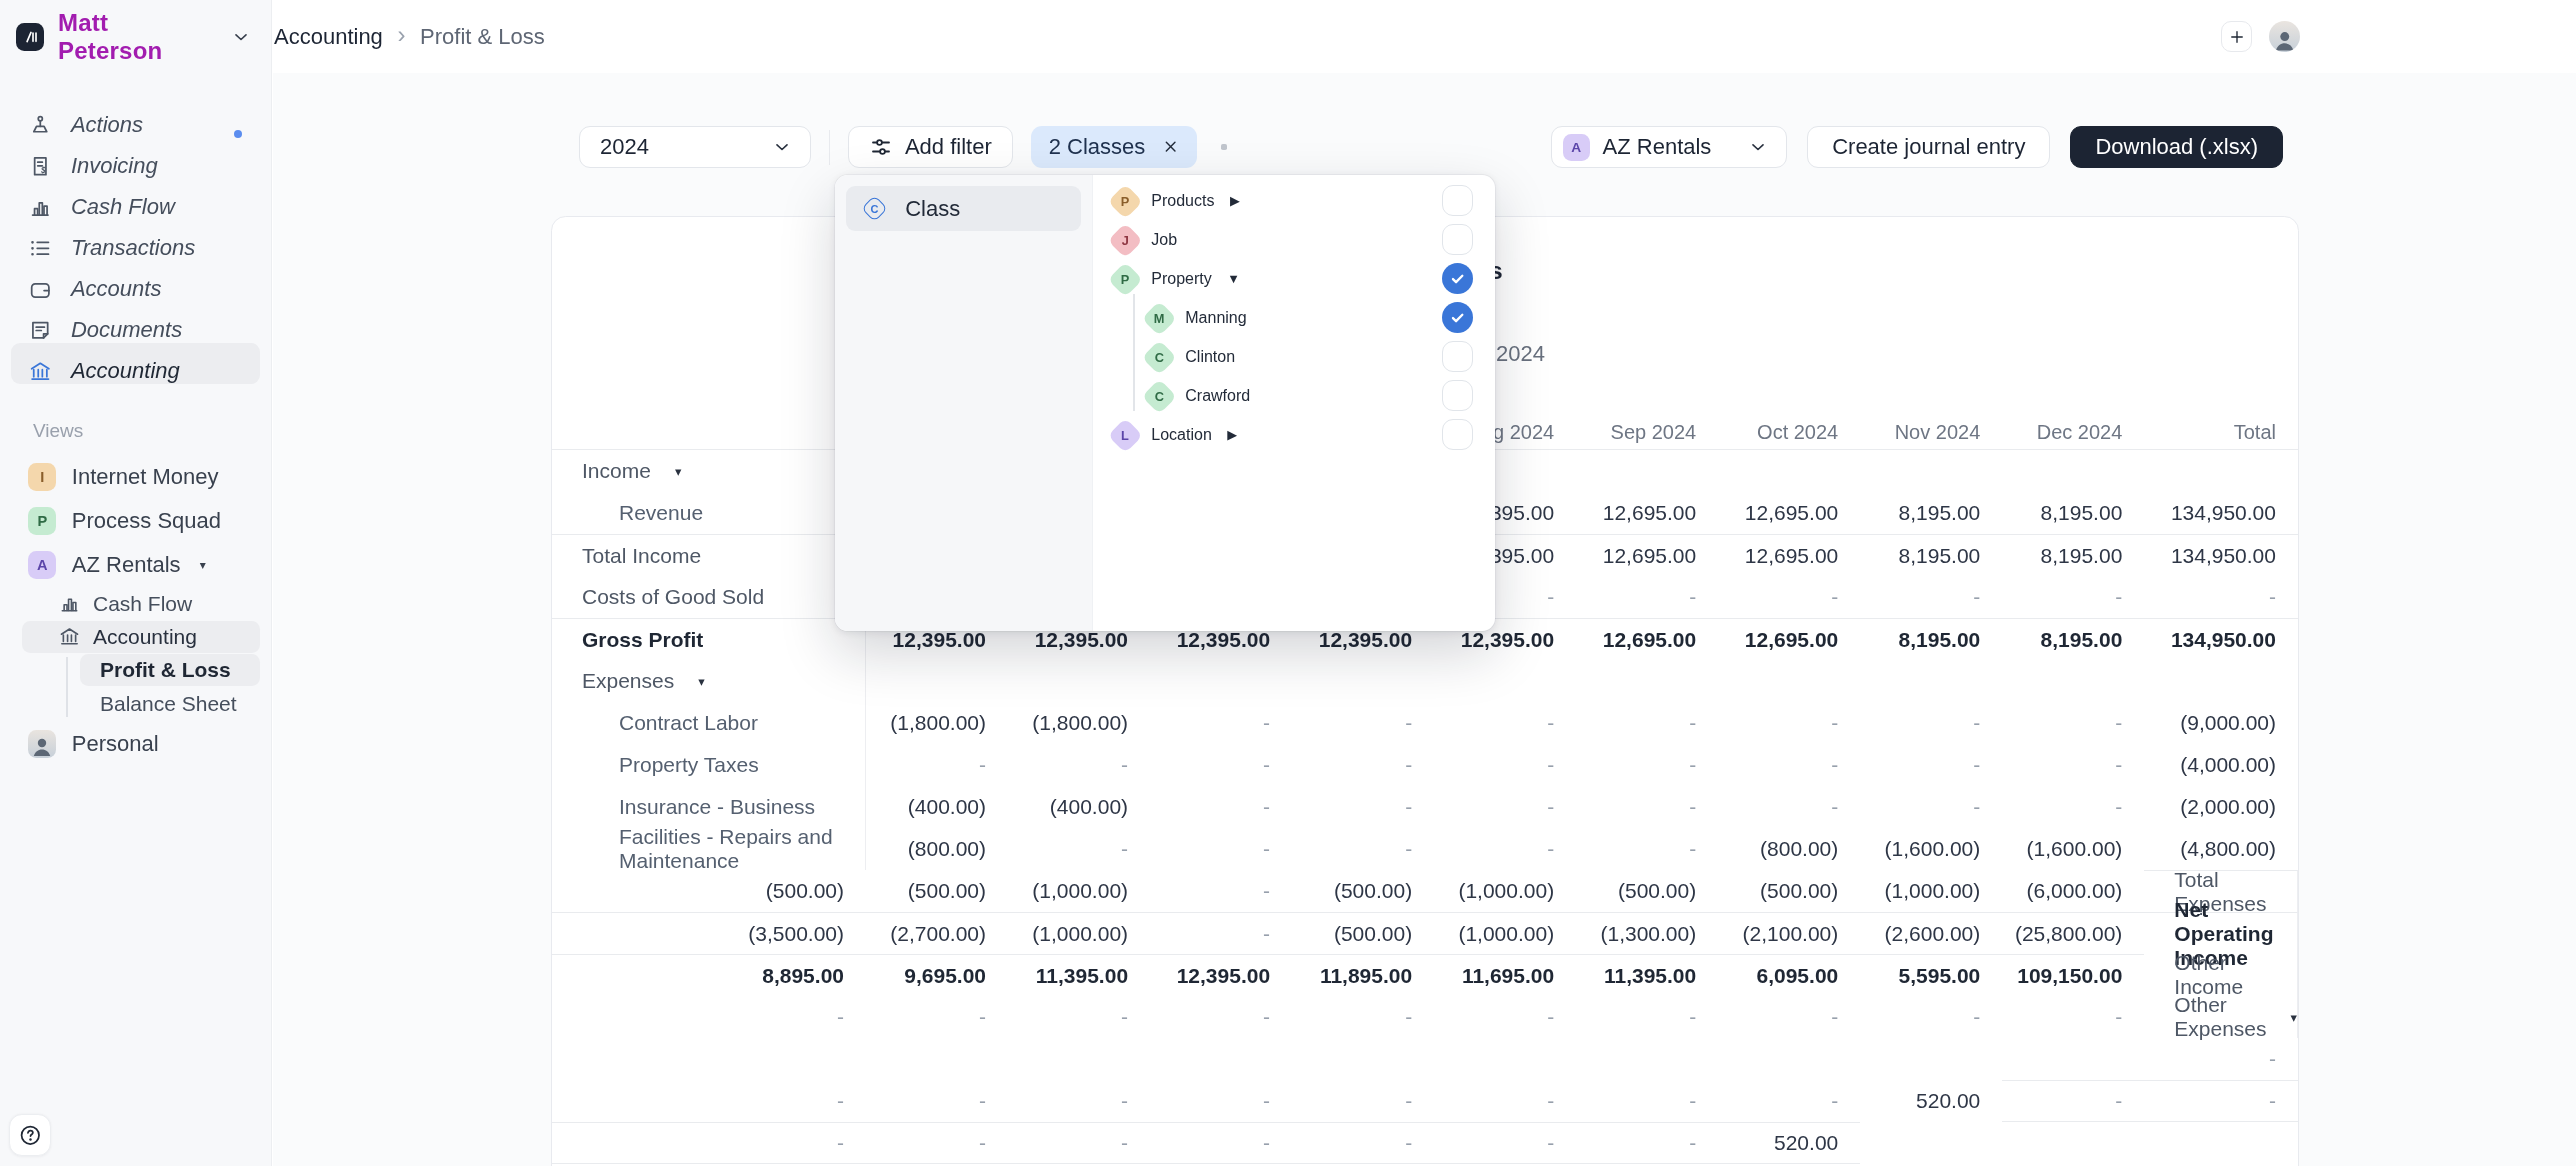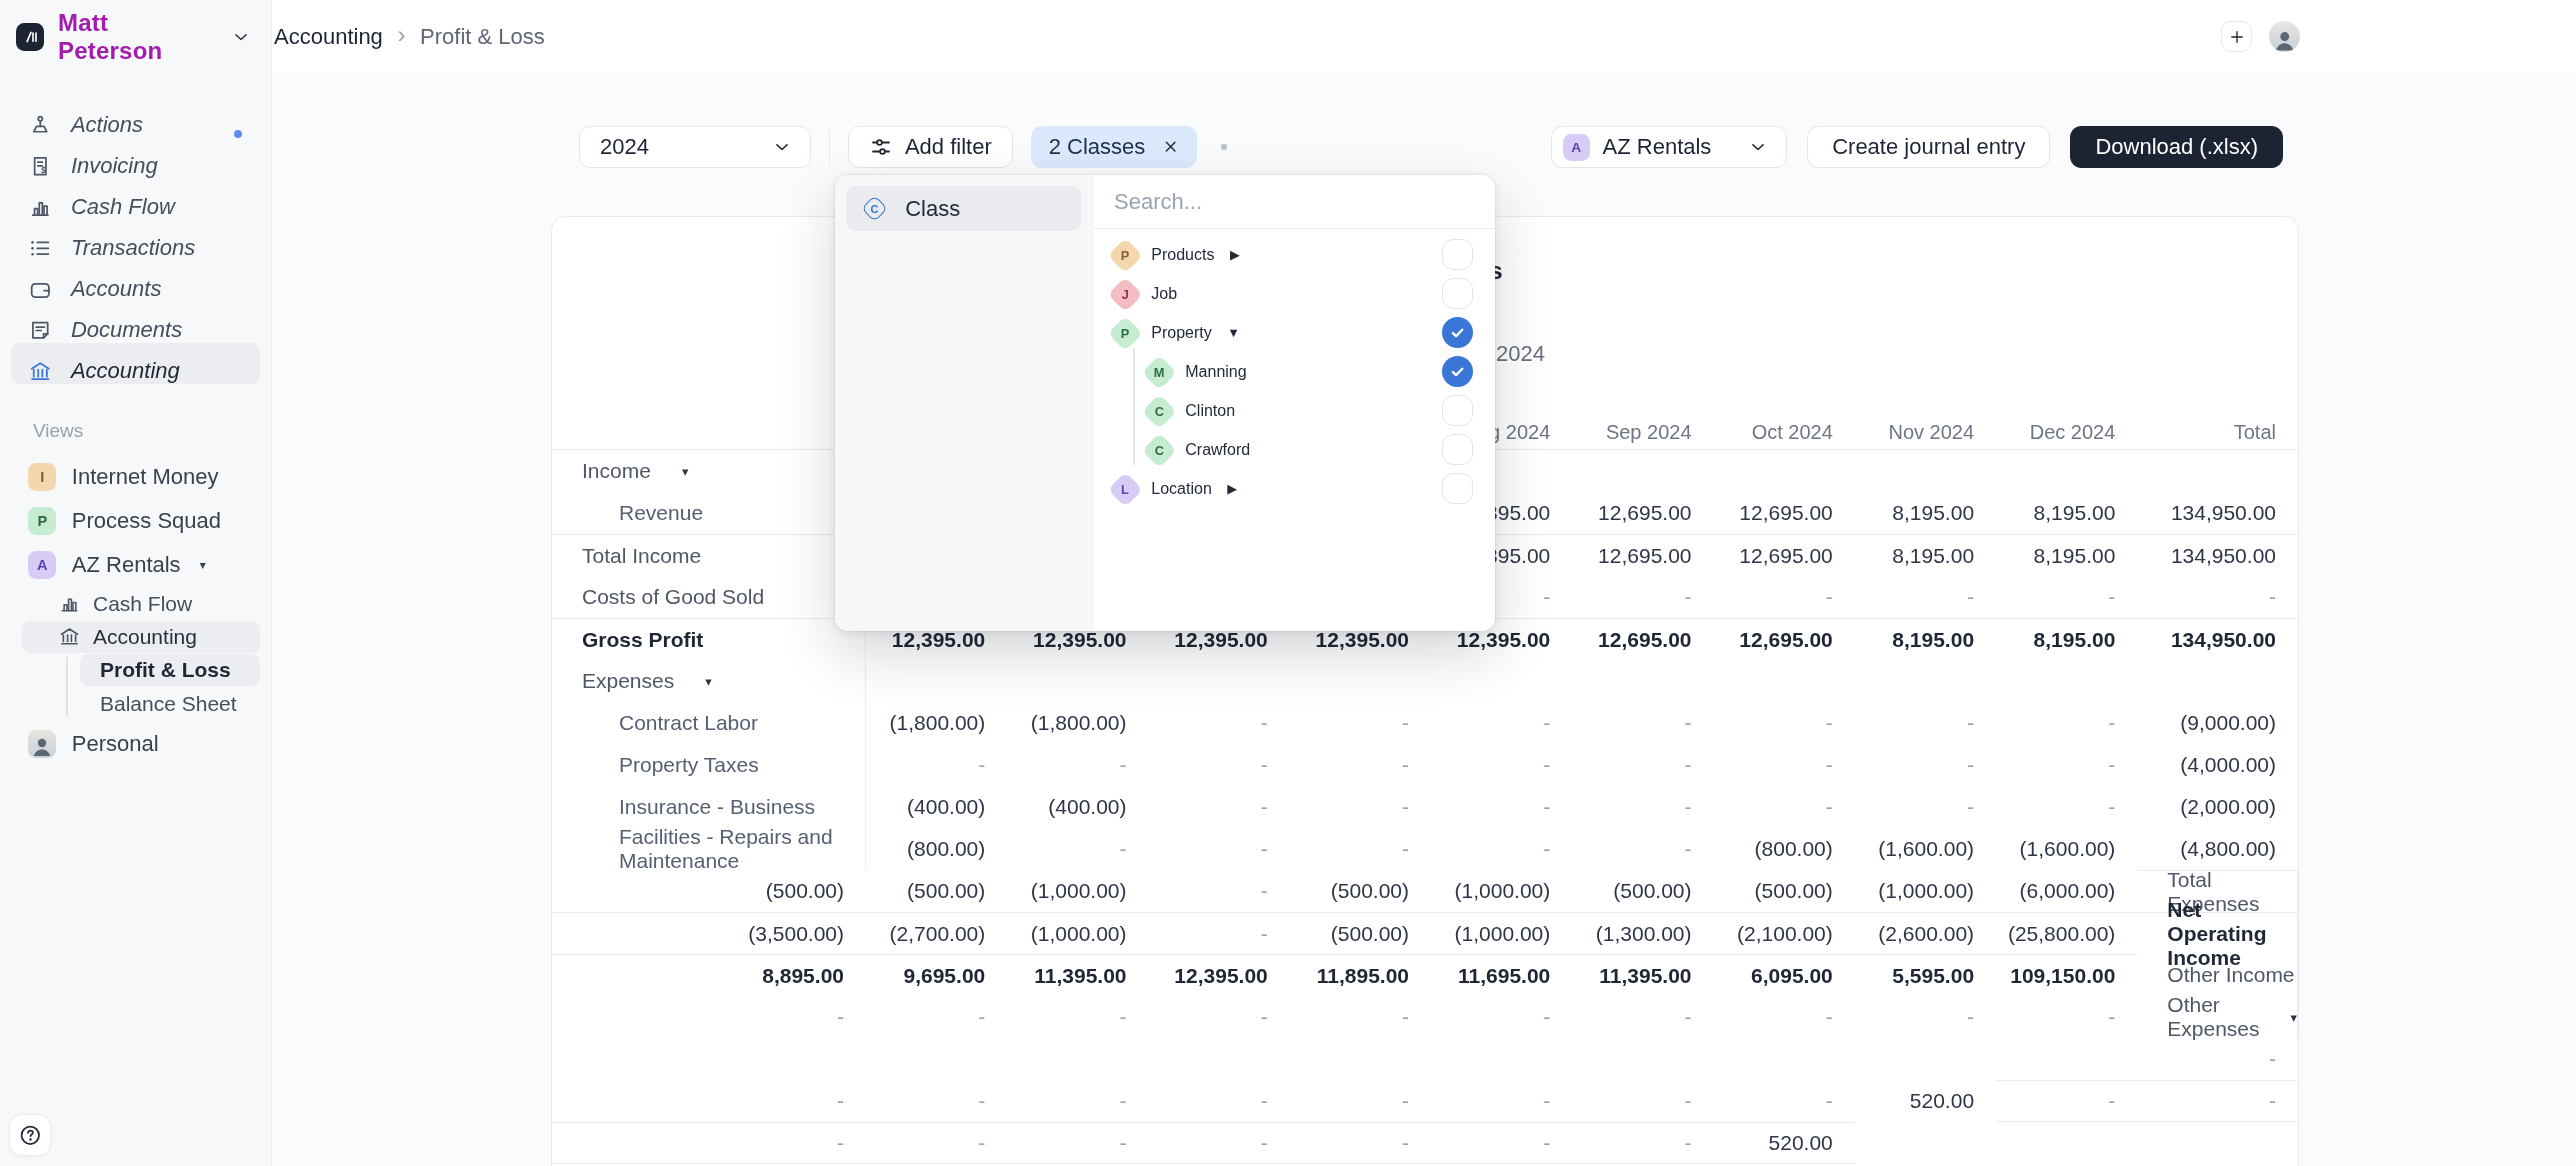--- a/index.html
+++ b/index.html
@@ -80,21 +80,21 @@
   .btn-dark { height:42px; border-radius:11px; background:var(--dark-button-bg); color:#fff; display:flex; align-items:center; padding:0 24px; font-size:22px; font-weight:500; border:0.9px solid var(--dark-button-bg); cursor:pointer; }
 
   
   .card { position:absolute; left:551px; top:216px; width:1748px; height:984px; background:#fff; border:0.9px solid #E8EAEF; border-radius:14.6px; z-index:5; }
   .frag-title { position:absolute; left:937px; top:40px; font-size:24.6px; font-weight:600; color:#1D2534; }
   .frag-sub { position:absolute; left:944px; top:124px; font-size:22px; color:#68707E; }
   .pl { position:absolute; left:0; right:0; top:199px; display:grid; grid-template-columns:314px repeat(10,1fr); }
   .cell { height:42px; display:flex; align-items:center; }
   .h-cell { height:34px; display:flex; align-items:center; justify-content:flex-end; padding-right:22px; font-size:20px; color:#6E7684; border-bottom:0.9px solid #E9EBEE; }
   .h-first { justify-content:flex-start; border-right:0.9px solid #EDEEF1; }
-  .lab { padding-left:30px; gap:31px; font-size:21px; color:#4E5765; border-right:0.9px solid #EDEEF1;align-items:center; }
+  .lab { padding-left:30px; gap:24px; font-size:21px; color:#4E5765; border-right:0.9px solid #EDEEF1;align-items:center; }
   .lab.sub { padding-left:67px; color:#556070; }
   .lab.bold { font-weight:700; color:#1F2734; }
   .num { justify-content:flex-end; padding-right:22px; font-size:21px; color:#2E3646; }
   .num.bold { font-weight:700; color:#1F2734; }
   .num.dash { color:#97A0AC; }
   .bt { border-top:0.9px solid #E9EBEE; }
   .bb { border-bottom:0.9px solid #E9EBEE; }
   .tcaret { font-size:12.8px; color:#2A3240; cursor:pointer; }
 
   
@@ -581,21 +581,20 @@
 <div class="popover">
   <div class="pop-left">
     <div class="class-item">
       <span class="diamond-outline">
           <span>C</span>
         </span>
       <span>Class</span>
     </div>
   </div>
   <div class="pop-right">
-    <div class="pop-search">Search...</div>
     <div class="pop-items" id="pop-items">
         <div class="pop-item">
           <span class="badge-dia orange">
             <span>P</span>
           </span>
     <span class="plbl">Products</span>
           <span class="expand">▶</span>
           <div class="cb"></div>
         </div>
         <div class="pop-item">

